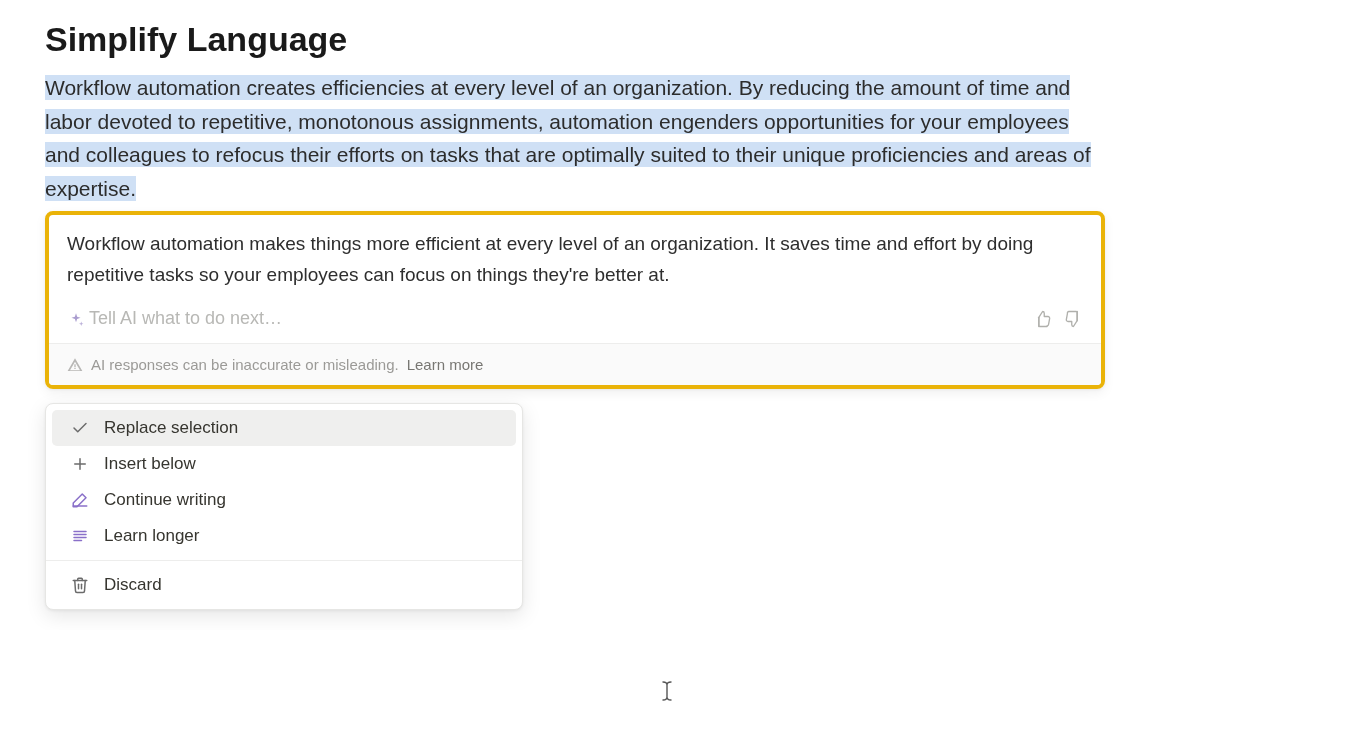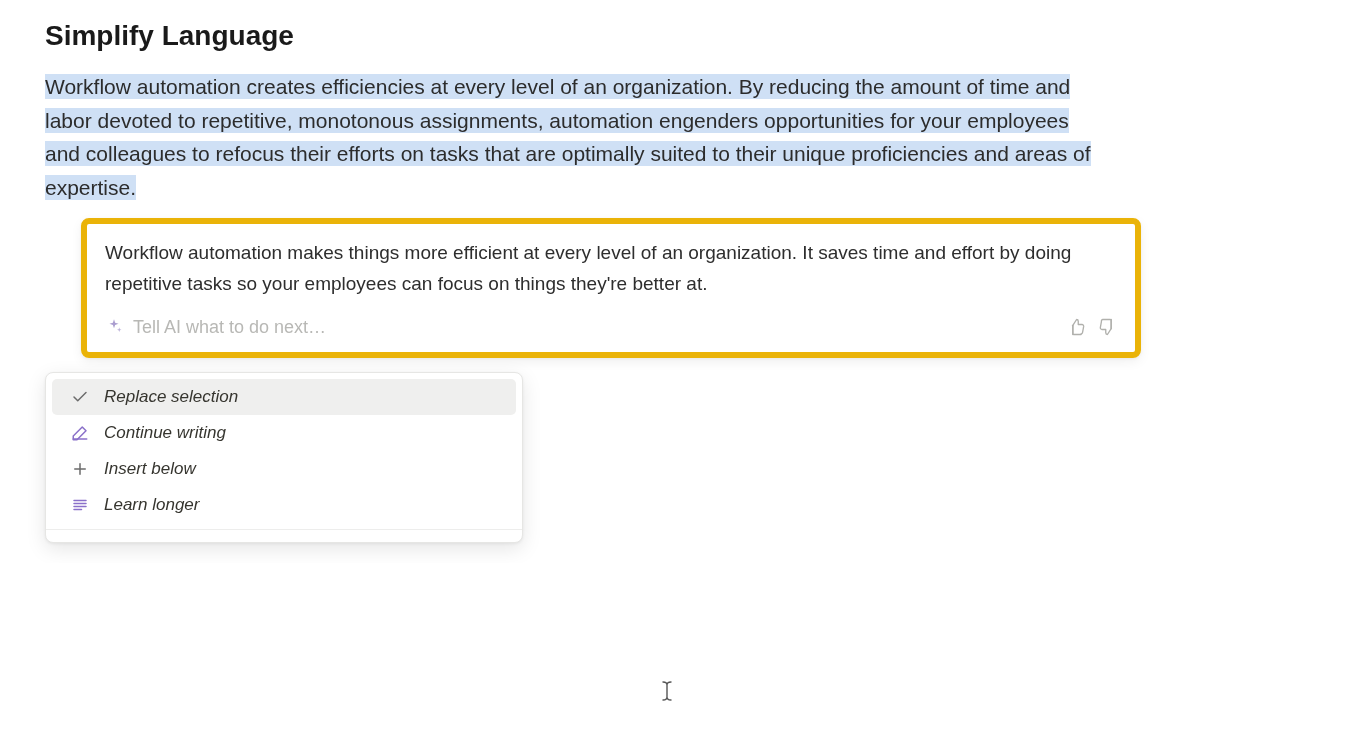--- a/index.html
+++ b/index.html
@@ -9,55 +9,54 @@
     }
     body {
       font-family: -apple-system, BlinkMacSystemFont, "Segoe UI", Helvetica, Arial, sans-serif;
       background: #ffffff;
       color: #37352f;
       padding: 20px 45px;
       font-size: 16px;
       width: 1354px;
     }
     .page-title {
-      font-size: 28px;
+      font-size: 34px;
       font-weight: 700;
-      margin-bottom: 18px;
+      margin-bottom: 12px;
       color: #1a1a1a;
     }
     .original-text {
       font-size: 21px;
       line-height: 1.6;
       color: #2c2c2c;
-      margin-bottom: 14px;
+      margin-bottom: 6px;
       max-width: 1060px;
     }
     .original-text .hl {
       background: #cfe0f5;
       padding: 1px 0;
     }
     .ai-card {
-      border: 6px solid #eab308;
+      border: 4px solid #eab308;
       border-radius: 8px;
       box-shadow: 0 4px 12px rgba(0,0,0,0.06), 0 1px 3px rgba(0,0,0,0.05);
       max-width: 1060px;
       overflow: hidden;
-      margin-left: 36px;
     }
     .ai-response {
       padding: 14px 18px 10px 18px;
       font-size: 19px;
       line-height: 1.6;
       color: #2e2e2e;
     }
     .ai-input-row {
       display: flex;
-      align-items: flex-start;
+      align-items: flex-end;
       padding: 8px 18px 14px 18px;
-      gap: 10px;
+      gap: 4px;
     }
     .sparkle-icon {
       color: #9b8cc7;
       flex-shrink: 0;
       display: flex;
       align-items: center;
     }
     .ai-input {
       flex: 1;
       border: none;
@@ -107,21 +106,20 @@
     .menu-item {
       display: flex;
       align-items: center;
       gap: 14px;
       padding: 8px 18px;
       font-size: 17px;
       color: #36352f;
       cursor: pointer;
       margin: 0 6px;
       border-radius: 5px;
-      font-style: italic;
     }
     .menu-item.highlighted {
       background: #efefee;
     }
     .menu-icon {
       width: 20px;
       height: 20px;
       display: flex;
       align-items: center;
       justify-content: center;
@@ -175,67 +173,88 @@
       </span>
       <span class="ic">
         <svg width="20" height="20" viewBox="0 0 24 24" fill="none" stroke="currentColor" stroke-width="1.6" stroke-linecap="round" stroke-linejoin="round">
           <path d="M17 14V3"></path>
             <path d="M7 3h9a1 1 0 0 1 1 1v10l-4.5 7a2 2 0 0 1-2-2v-4H6a2 2 0 0 1-2-2.3l1.3-7.2A2 2 0 0 1 7 3z"></path>
         </svg>
       </span>
     </div>
   </div>
 
+  <div class="disclaimer-row">
+    <span>
+      <svg width="16" height="16" viewBox="0 0 24 24" fill="currentColor">
+        <path d="M12 2L1 21h22L12 2zm0 5l7.5 13h-15L12 7zm-1 4v4h2v-4h-2zm0 5v2h2v-2h-2z" opacity="0.7"></path>
+      </svg>
+    </span>
+    <span>AI responses can be inaccurate or misleading.</span>
+    <span class="disclaimer-link">Learn more</span>
+  </div>
 </div>
 
 <div class="actions-menu">
 
   <div class="menu-item highlighted">
     <span class="menu-icon">
       <svg width="18" height="18" viewBox="0 0 24 24" fill="none" stroke="currentColor" stroke-width="2" stroke-linecap="round" stroke-linejoin="round">
           <polyline points="20 6 9 17 4 12"></polyline>
         </svg>
     </span>
     <span>Replace selection</span>
+  </div>
+
+  <div class="menu-item">
+    <span class="menu-icon">
+      <svg width="18" height="18" viewBox="0 0 24 24" fill="none" stroke="currentColor" stroke-width="2" stroke-linecap="round">
+          <line x1="12" y1="5" x2="12" y2="19"></line>
+          <line x1="5" y1="12" x2="19" y2="12"></line>
+        </svg>
+    </span>
+    <span>Insert below</span>
   </div>
 
   <div class="menu-item">
     <span class="menu-icon purple">
       <svg width="18" height="18" viewBox="0 0 24 24" fill="none" stroke="currentColor" stroke-width="2" stroke-linecap="round" stroke-linejoin="round">
         <path d="M3 20h18"></path>
           <path d="M15 4l5 5L8 21H3v-5L15 4z"></path>
       </svg>
     </span>
     <span>Continue writing</span>
-  </div>
-
-  <div class="menu-item">
-    <span class="menu-icon">
-      <svg width="18" height="18" viewBox="0 0 24 24" fill="none" stroke="currentColor" stroke-width="2" stroke-linecap="round">
-          <line x1="12" y1="5" x2="12" y2="19"></line>
-          <line x1="5" y1="12" x2="19" y2="12"></line>
-        </svg>
-    </span>
-    <span>Insert below</span>
   </div>
 
   <div class="menu-item">
     <span class="menu-icon purple">
       <svg width="18" height="18" viewBox="0 0 24 24" fill="none" stroke="currentColor" stroke-width="2" stroke-linecap="round">
           <line x1="4" y1="6" x2="20" y2="6"></line>
           <line x1="4" y1="10" x2="20" y2="10"></line>
           <line x1="4" y1="14" x2="20" y2="14"></line>
           <line x1="4" y1="18" x2="14" y2="18"></line>
         </svg>
     </span>
     <span>Learn longer</span>
   </div>
 
   <div class="menu-divider"></div>
 
 
+  <div class="menu-item">
+    <span class="menu-icon">
+      <svg width="18" height="18" viewBox="0 0 24 24" fill="none" stroke="currentColor" stroke-width="2" stroke-linecap="round" stroke-linejoin="round">
+          <polyline points="3 6 5 6 21 6"></polyline>
+          <path d="M19 6l-1 14a2 2 0 0 1-2 2H8a2 2 0 0 1-2-2L5 6"></path>
+          <path d="M10 11v6"></path>
+          <path d="M14 11v6"></path>
+          <path d="M9 6V4a1 1 0 0 1 1-1h4a1 1 0 0 1 1 1v2"></path>
+        </svg>
+    </span>
+    <span>Discard</span>
+  </div>
 </div>
 
 <div class="cursor-ibeam">
   <svg width="14" height="22" viewBox="0 0 14 22" stroke="currentColor" stroke-width="1.4" fill="none" stroke-linecap="round">
     <path d="M3 2 C5 2 7 3 7 5 M11 2 C9 2 7 3 7 5 M7 5 L7 17 M3 20 C5 20 7 19 7 17 M11 20 C9 20 7 19 7 17"></path>
   </svg>
 </div>
 
 </body></html>

